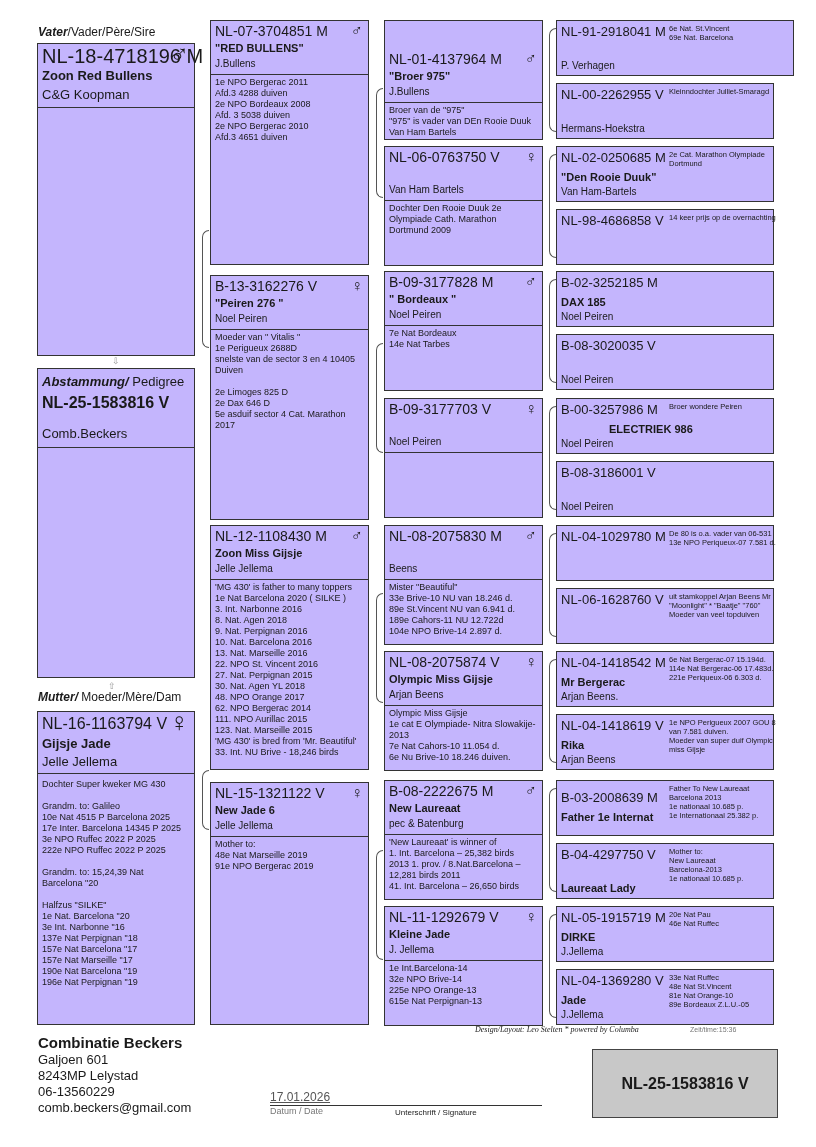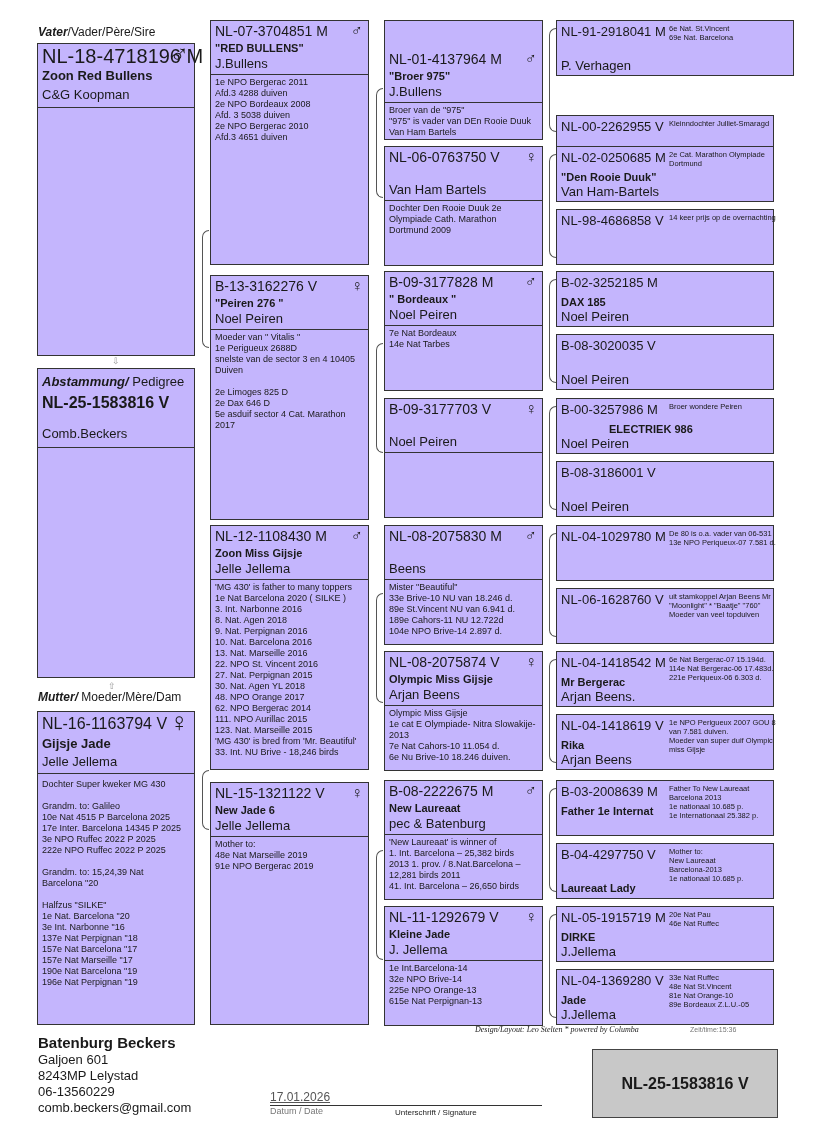--- a/index.html
+++ b/index.html
@@ -2,21 +2,21 @@
 <html><head>
 <meta charset="utf-8">
 <style>
   * { box-sizing: border-box; margin: 0; padding: 0; }
   body { width: 816px; height: 1147px; background: #fff; position: relative; font-family: "Liberation Sans", sans-serif; color: #1a1a1a; overflow: hidden; }
   .abs { position: absolute; }
   .box { position: absolute; border: 1px solid #333; background: #c4b5fd; }
   .hdr { border-bottom: 1px solid #333; padding: 2px 4px 0 4px; position: relative; }
   .ring { font-size: 14px; line-height: 17px; white-space: nowrap; }
   .nm { font-size: 11px; font-weight: bold; line-height: 16px; }
-  .br { font-size: 13px; line-height: 15px; }
+  .br { font-size: 10px; line-height: 15px; }
   .notes { font-size: 9px; line-height: 11px; padding: 2px 4px; white-space: pre-line; }
   .sym { position: absolute; right: 5px; top: 2px; font-size: 16px; line-height: 16px; }
   .g4 .ring { font-size: 13px; }
   .side { position: absolute; left: 112px; top: 3px; font-size: 7.5px; line-height: 9px; white-space: pre-line; width: 108px; }
   .lbl { font-size: 12px; }
   .lbl b { font-style: italic; }
   .brace { position: absolute; border: 1px solid #555; border-right: none; border-radius: 8px 0 0 8px; width: 7px; }
 </style>
 </head>
 <body>
@@ -249,21 +249,21 @@
   </div>
 
 <div id="g4">
     <div class="box g4" style="left: 556px; top: 20px; width: 238px; height: 56px; padding: 2px 4px;">
       <div class="ring">NL-91-2918041 M</div>
       <div class="nm" style="margin-top: 3px;"></div>
       <div class="br" style="position: absolute; left: 4px; bottom: 2px;">P. Verhagen</div>
       <div class="side">6e Nat. St.Vincent
 69e Nat. Barcelona</div>
     </div>
-    <div class="box g4" style="left: 556px; top: 83px; width: 218px; height: 56px; padding: 2px 4px; margin-top: 32px;">
+    <div class="box g4" style="left: 556px; top: 83px; width: 218px; height: 56px; padding: 2px 4px;">
       <div class="ring">NL-00-2262955 V</div>
       <div class="nm" style="margin-top: 3px;"></div>
       <div class="br" style="position: absolute; left: 4px; bottom: 2px;">Hermans-Hoekstra</div>
       <div class="side">Kleinndochter Julliet-Smaragd</div>
     </div>
     <div class="box g4" style="left: 556px; top: 146px; width: 218px; height: 56px; padding: 2px 4px;">
       <div class="ring">NL-02-0250685 M</div>
       <div class="nm" style="margin-top: 3px;">"Den Rooie Duuk"</div>
       <div class="br" style="position: absolute; left: 4px; bottom: 2px;">Van Ham-Bartels</div>
       <div class="side">2e Cat. Marathon Olympiade Dortmund</div>
@@ -318,21 +318,21 @@
       <div class="side">6e Nat Bergerac-07 15.194d.
 114e Nat Bergerac-06 17.483d. 221e Periqueux-06 6.303 d.</div>
     </div>
     <div class="box g4" style="left: 556px; top: 714px; width: 218px; height: 56px; padding: 2px 4px;">
       <div class="ring">NL-04-1418619 V</div>
       <div class="nm" style="margin-top: 3px;">Rika</div>
       <div class="br" style="position: absolute; left: 4px; bottom: 2px;">Arjan Beens</div>
       <div class="side">1e NPO Perigueux 2007 GOU 8 van 7.581 duiven.
 Moeder van super duif Olympic miss Gijsje</div>
     </div>
-    <div class="box g4" style="left: 556px; top: 780px; width: 218px; height: 56px; padding: 2px 4px;">
+    <div class="box g4" style="left: 556px; top: 780px; width: 218px; height: 56px; padding: 8px 4px;">
       <div class="ring">B-03-2008639 M</div>
       <div class="nm" style="margin-top: 3px;">Father 1e Internat</div>
       <div class="br" style="position: absolute; left: 4px; bottom: 2px;"></div>
       <div class="side">Father To New Laureaat Barcelona 2013
 1e nationaal 10.685 p.
 1e Internationaal 25.382 p.</div>
     </div>
     <div class="box g4" style="left: 556px; top: 843px; width: 218px; height: 56px; padding: 2px 4px;">
       <div class="ring">B-04-4297750 V</div>
       <div class="nm" style="margin-top: 17px;">Laureaat Lady</div>
@@ -353,21 +353,21 @@
       <div class="ring">NL-04-1369280 V</div>
       <div class="nm" style="margin-top: 3px;">Jade</div>
       <div class="br" style="position: absolute; left: 4px; bottom: 2px;">J.Jellema</div>
       <div class="side">33e Nat Ruffec
 48e Nat St.Vincent
 81e Nat Orange-10
 89e Bordeaux Z.L.U.-05</div>
     </div>
   </div>
 
-<div class="abs" style="left:38px;top:1034px;font-size:15px;font-weight:bold;">Batenburg Beckers</div>
+<div class="abs" style="left:38px;top:1034px;font-size:15px;font-weight:bold;">Combinatie Beckers</div>
 <div class="abs" style="left:38px;top:1052px;font-size:13px;line-height:16px;">
   <div>Galjoen 601</div>
   <div>8243MP Lelystad</div>
   <div>06-13560229</div>
   <div>comb.beckers@gmail.com</div>
 </div>
 
 <div class="abs" style="left:270px;top:1090px;font-size:12px;color:#555;text-decoration:underline;">17.01.2026</div>
 <div class="abs" style="left:270px;top:1105px;width:272px;border-top:1px solid #333;"></div>
 <div class="abs" style="left:270px;top:1106px;font-size:9px;color:#777;">Datum / Date</div>

